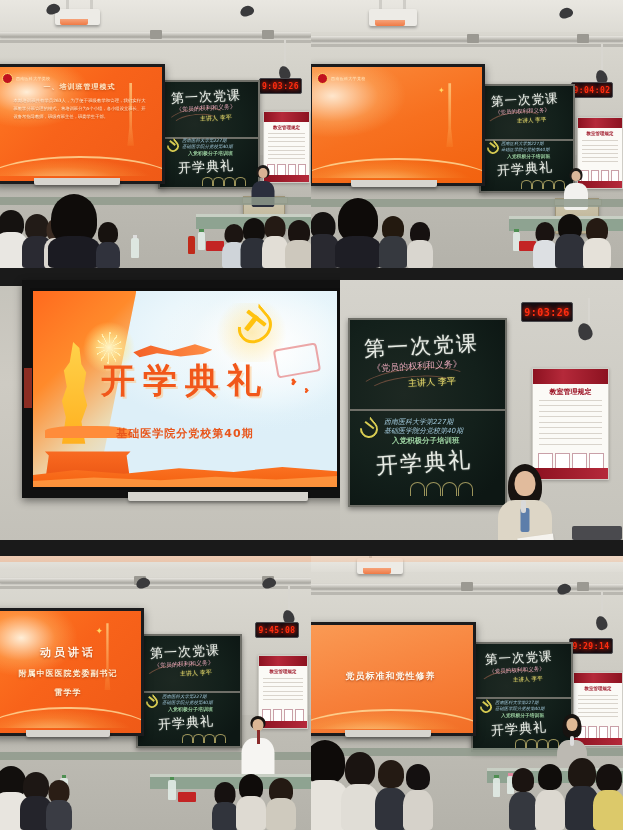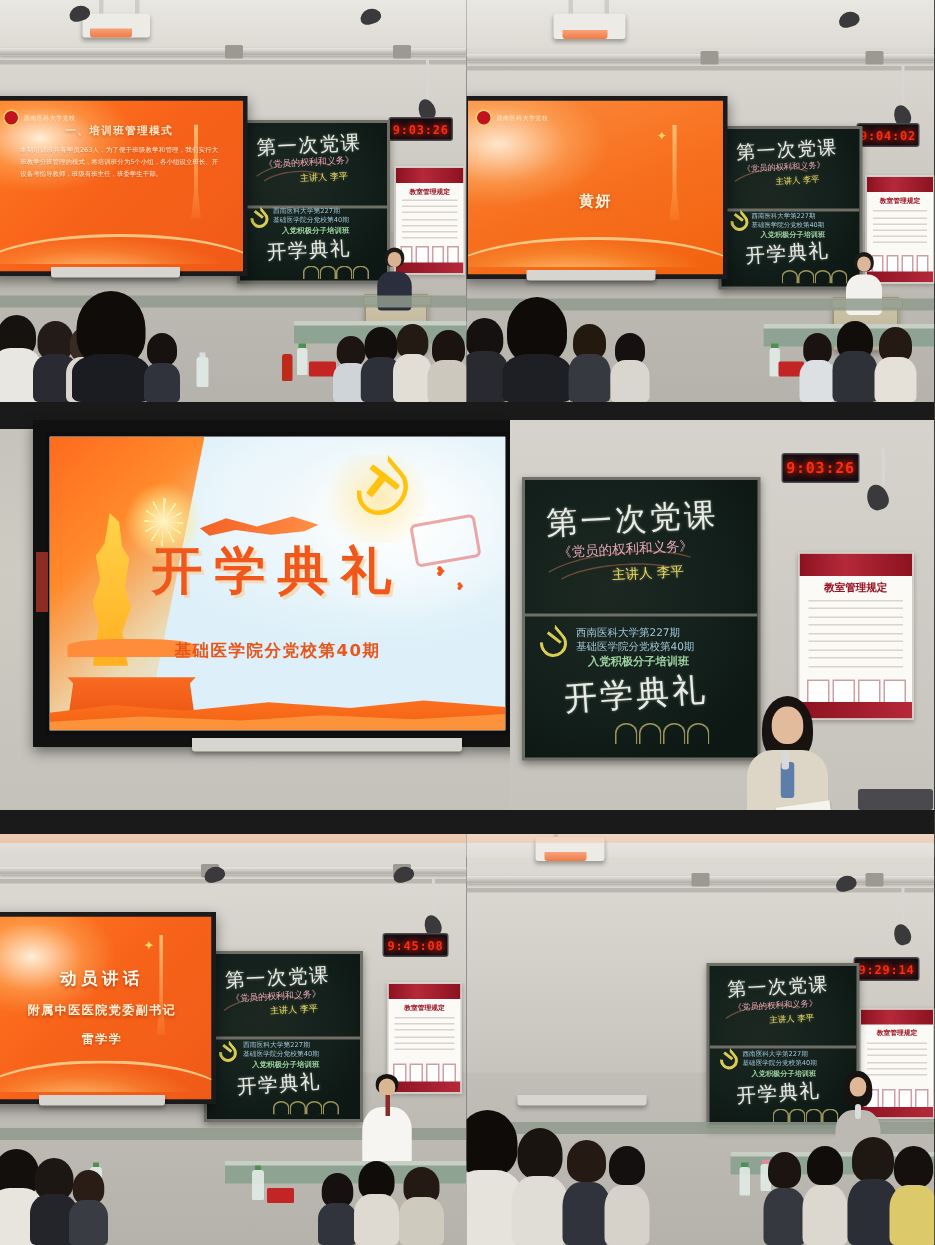--- a/index.html
+++ b/index.html
@@ -139,21 +139,21 @@
   .board-frame{position:absolute;background:#6f6f68;padding:2px;
     box-shadow:0 2px 5px rgba(0,0,0,.4);}
   .board{position:absolute;inset:2px;background:
      radial-gradient(ellipse 80% 70% at 35% 40%, #1d2822 0%, #13201b 60%, #0d1714 100%);
      overflow:hidden;}
   .board .divider{position:absolute;left:0;width:100%;height:2px;background:#6f6f68;}
   .chalk{position:absolute;white-space:nowrap;font-family:"DejaVu Sans","Liberation Sans",sans-serif;}
   .chalk.white{color:#e8ece5;text-shadow:0 0 2px rgba(232,236,229,.5);}
   .chalk.yellow{color:#e6d96a;text-shadow:0 0 2px rgba(230,217,106,.5);}
   .chalk.pink{color:#e5a6b8;}
-  .chalk.blue{color:#9fc6d8;}
+  .chalk.blue{color:#9fc6d8;font-style:italic;}
   .chalk.green{color:#9bd0a0;font-weight:bold;}
   .chalk-swirl{position:absolute;border:1px solid rgba(200,120,90,.5);
     border-radius:50%;border-color:rgba(200,120,90,.45) transparent transparent transparent;}
   .chalk-emblem{position:absolute;width:12px;height:12px;}
   .chalk-emblem .s{position:absolute;inset:0;border:2px solid #d8cc52;
     border-radius:50% 0 50% 50%;transform:rotate(-40deg);border-top-color:transparent;}
   .chalk-emblem .h{position:absolute;left:20%;top:20%;width:60%;height:2px;
     background:#d8cc52;transform:rotate(38deg);}
   .arch{position:absolute;border:1.5px solid rgba(215,200,120,.7);
     border-bottom:none;border-radius:50% 50% 0 0;}
@@ -410,21 +410,20 @@
 
       <div class="screen-frame" style="left:-2px;top:64px;width:170px;height:116px;">
         <div class="screen">
           <div class="slide orange2">
             <div class="slide-logo">
               <div class="emblem"></div>
               <div class="lt">西南医科大学党校</div>
             </div>
             <div class="torch"></div>
             <div class="star" style="right:22%;top:16%;font-size:8px;">✦</div>
-            <div class="slide-sub" style="top:52%;font-size:10px;">黄妍</div>
             <div class="wave"></div>
               <div class="wave2"></div>
           </div>
         </div>
       </div>
       <div class="screen-bar" style="left:40px;top:180px;width:86px;"></div>
 
       <div class="podium" style="left:244px;top:198px;width:42px;height:34px;">
         <div class="top"></div>
       </div>
@@ -759,20 +758,29 @@
           <div class="chalk blue" style="left:22px;top:62px;font-size:4.4px;">基础医学院分党校第40期</div>
           <div class="chalk green" style="left:28px;top:68px;font-size:4.8px;">入党积极分子培训班</div>
           <div class="chalk white" style="left:18px;top:76px;font-size:13px;letter-spacing:1px;transform:rotate(-4deg);">开学典礼</div>
           <div class="arch" style="left:42px;top:95px;width:9px;height:8px;"></div>
           <div class="arch" style="left:53px;top:95px;width:9px;height:8px;"></div>
           <div class="arch" style="left:64px;top:95px;width:9px;height:8px;"></div>
           <div class="arch" style="left:75px;top:95px;width:9px;height:8px;"></div>
         </div>
       </div>
 
+      <div class="screen-frame" style="left:-6px;top:66px;width:165px;height:108px;">
+        <div class="screen">
+          <div class="slide orange2" style="background:linear-gradient(165deg,#fa9a54 0%,#f7803a 55%,#f26f26 100%);">
+            <div class="slide-title" style="top:42%;font-size:9px;letter-spacing:1px;">党员标准和党性修养</div>
+            <div class="wave"></div>
+              <div class="wave2"></div>
+          </div>
+        </div>
+      </div>
       <div class="screen-bar" style="left:34px;top:174px;width:86px;"></div>
 
       <div class="dado" style="top:192px;"></div>
 
       <div class="person" style="left:244px;top:158px;width:34px;height:62px;">
         <div class="hair" style="width:19px;height:24px;background:#171310;top:0;"></div>
         <div class="head" style="width:11px;height:13px;background:#dfb995;top:4px;"></div>
         <div class="body" style="width:30px;height:36px;background:#bcb9b2;"></div>
         <div style="position:absolute;left:44%;top:22px;width:4px;height:10px;background:#ddd;border-radius:2px;"></div>
       </div>

